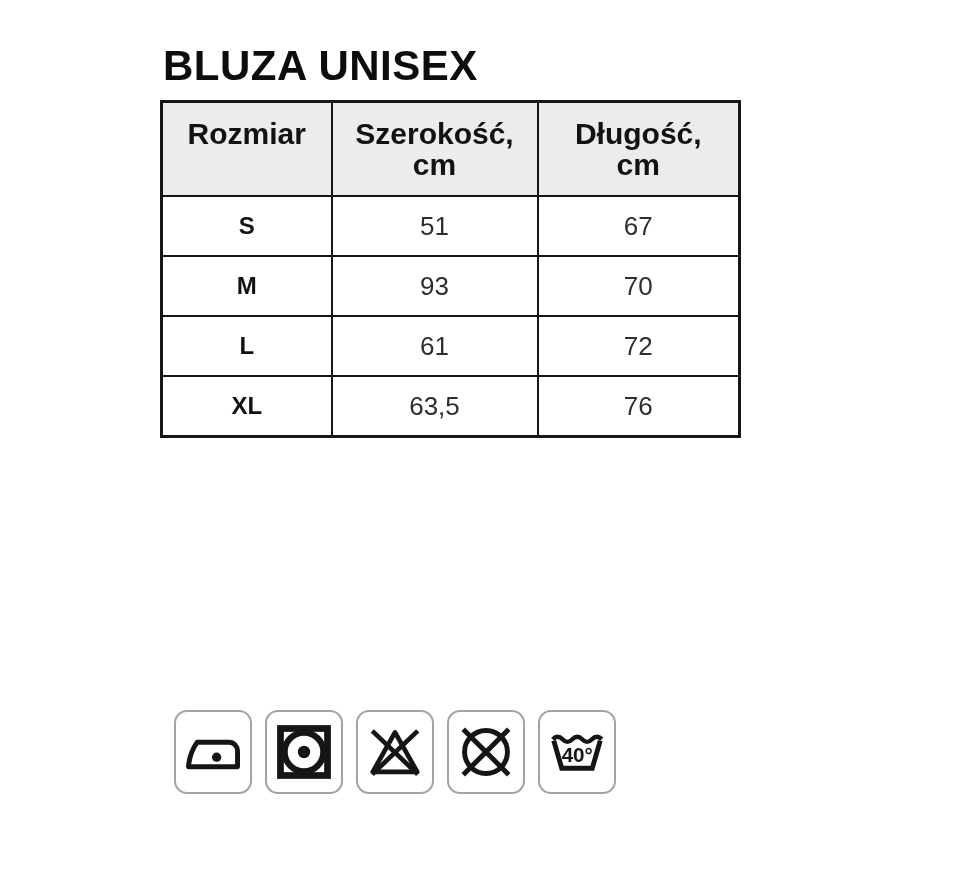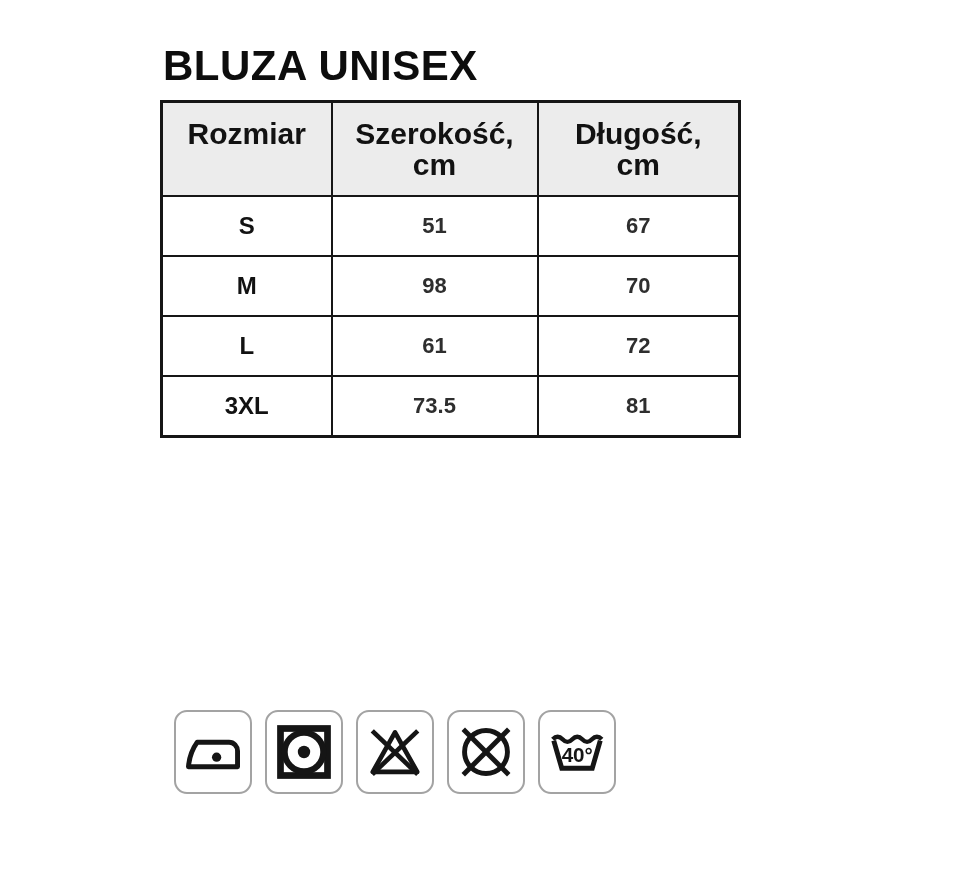--- a/index.html
+++ b/index.html
@@ -28,21 +28,21 @@
     padding: 0;
   }
   table.size-table th {
     background: #ececec;
     height: 92px;
     font-size: 30px; font-weight: bold; color: #121212;
   }
   .hline { line-height: 31px; min-height: 31px; }
   table.size-table td {
     height: 58px;
-    font-size: 22px; font-weight: bold; color: #2e2e2e;
+    font-size: 26px; font-weight: normal; color: #2e2e2e;
     background: #fff;
   }
   table.size-table td.size-col {
     font-size: 24px; font-weight: bold; color: #121212;
   }
 
   .care-row {
     position: absolute; left: 174px; top: 710px;
     display: flex; gap: 13px;
   }
@@ -88,32 +88,32 @@
       </tr>
     </thead>
     <tbody>
       <tr>
         <td class="size-col">S</td>
         <td>51</td>
         <td>67</td>
       </tr>
       <tr>
         <td class="size-col">M</td>
-        <td>98</td>
+        <td>93</td>
         <td>70</td>
       </tr>
       <tr>
         <td class="size-col">L</td>
         <td>61</td>
         <td>72</td>
       </tr>
       <tr>
-        <td class="size-col">3XL</td>
-        <td>73.5</td>
-        <td>81</td>
+        <td class="size-col">XL</td>
+        <td>63,5</td>
+        <td>76</td>
       </tr>
     </tbody>
   </table>
 
   <div class="care-row">
 
     <div class="care-box">
       <svg width="62" height="62" viewBox="0 0 24 24">
         <path d="M5.9 8.2 H18.2 C20.1 8.2 21.5 9.8 21.5 11.6 V17.7 H2.5 C2.8 14.1 3.9 11 5.9 8.2 Z" fill="none" stroke="#151515" stroke-width="1.9" stroke-linejoin="round"></path>
         <circle cx="13.4" cy="14" r="1.8" fill="#151515"></circle>

